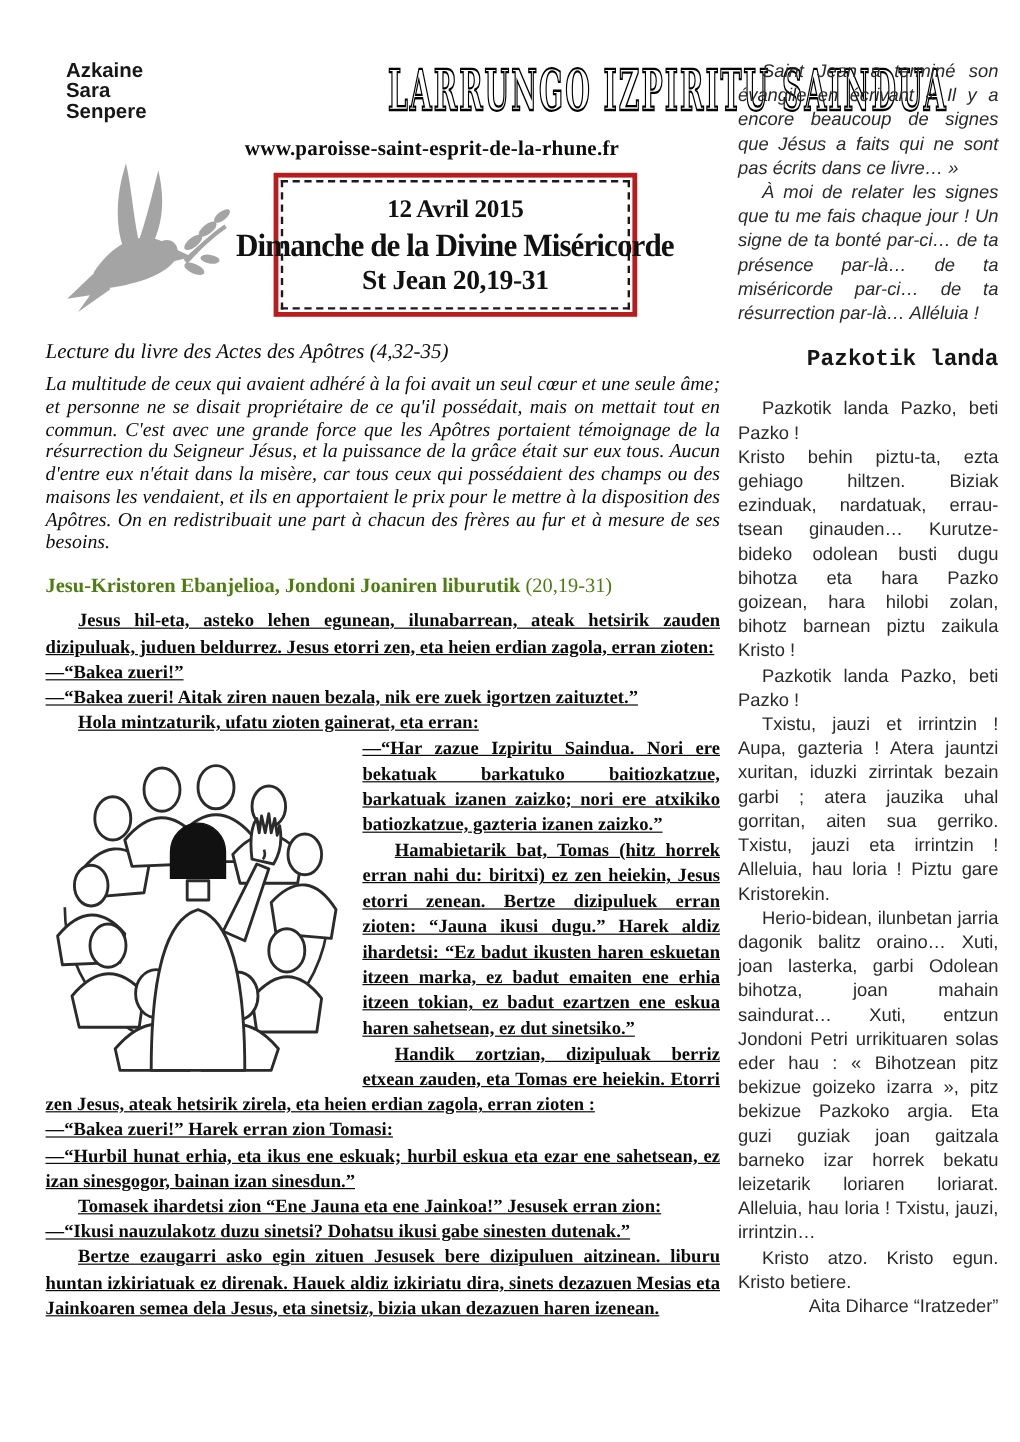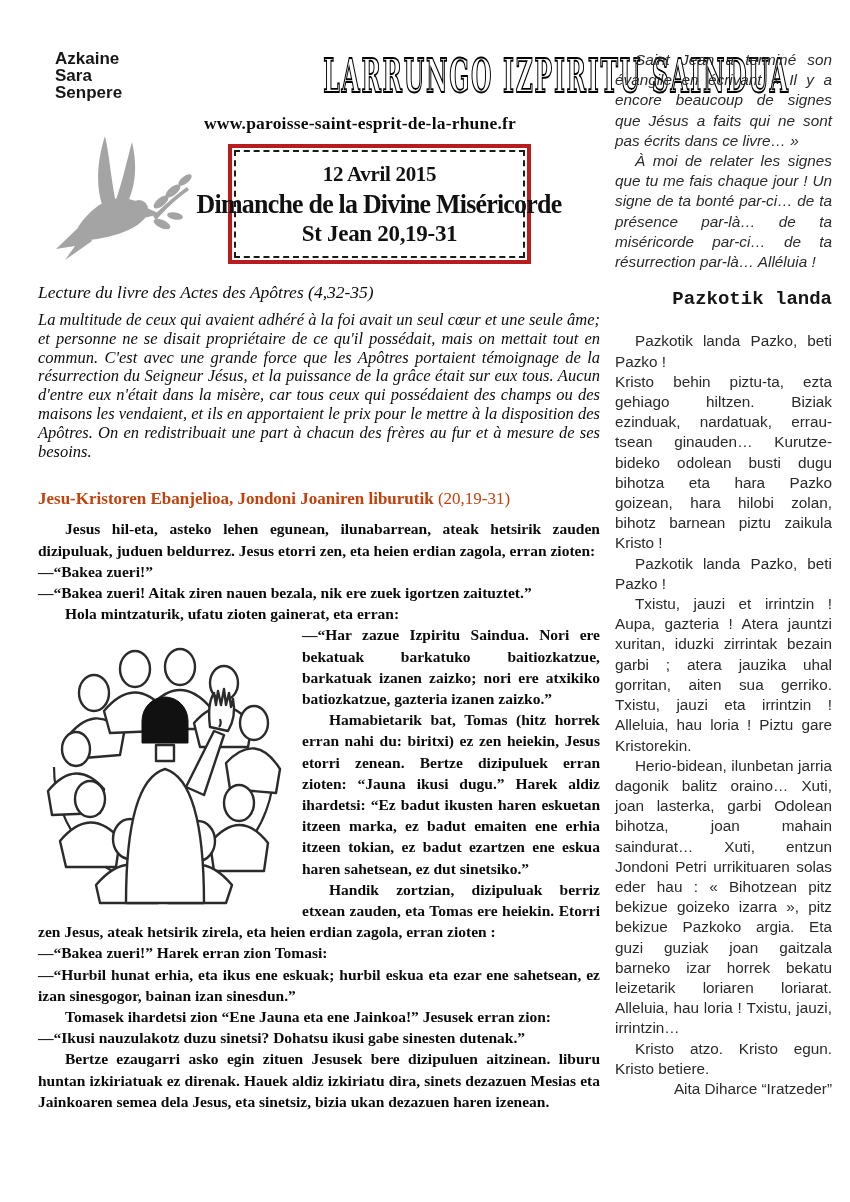--- a/index.html
+++ b/index.html
@@ -49,26 +49,26 @@
   
   .main-col { position:absolute; left:38px; top:282px; width:562px; }
   .reading-heading {
     font-style:italic; font-size:17.5px; margin-bottom:8px; color:#0d0d0d;
   }
   .reading-body {
     font-style:italic; font-size:16.5px; line-height:18.8px;
     text-align:justify; color:#0d0d0d;
   }
   .gospel-heading {
-    margin-top:28px; font-weight:bold; font-size:17px; color:#c2410c;
+    margin-top:17px; font-weight:bold; font-size:17px; color:#4d7c0f;
   }
   .gospel-heading .ref { font-weight:normal; }
   .gospel {
     margin-top:9px; font-weight:bold; font-size:15.5px; line-height:21.2px;
-    text-align:justify; color:#0b0b0b;
+    text-align:justify; color:#0b0b0b;text-decoration:underline;
   }
   .gospel p { margin:0; }
   .gospel p.indent { text-indent:27px; }
   .figure {
     float:left; width:252px; height:278px;
     margin:3px 12px 2px 0;
   }
 
   
   .side-col {

